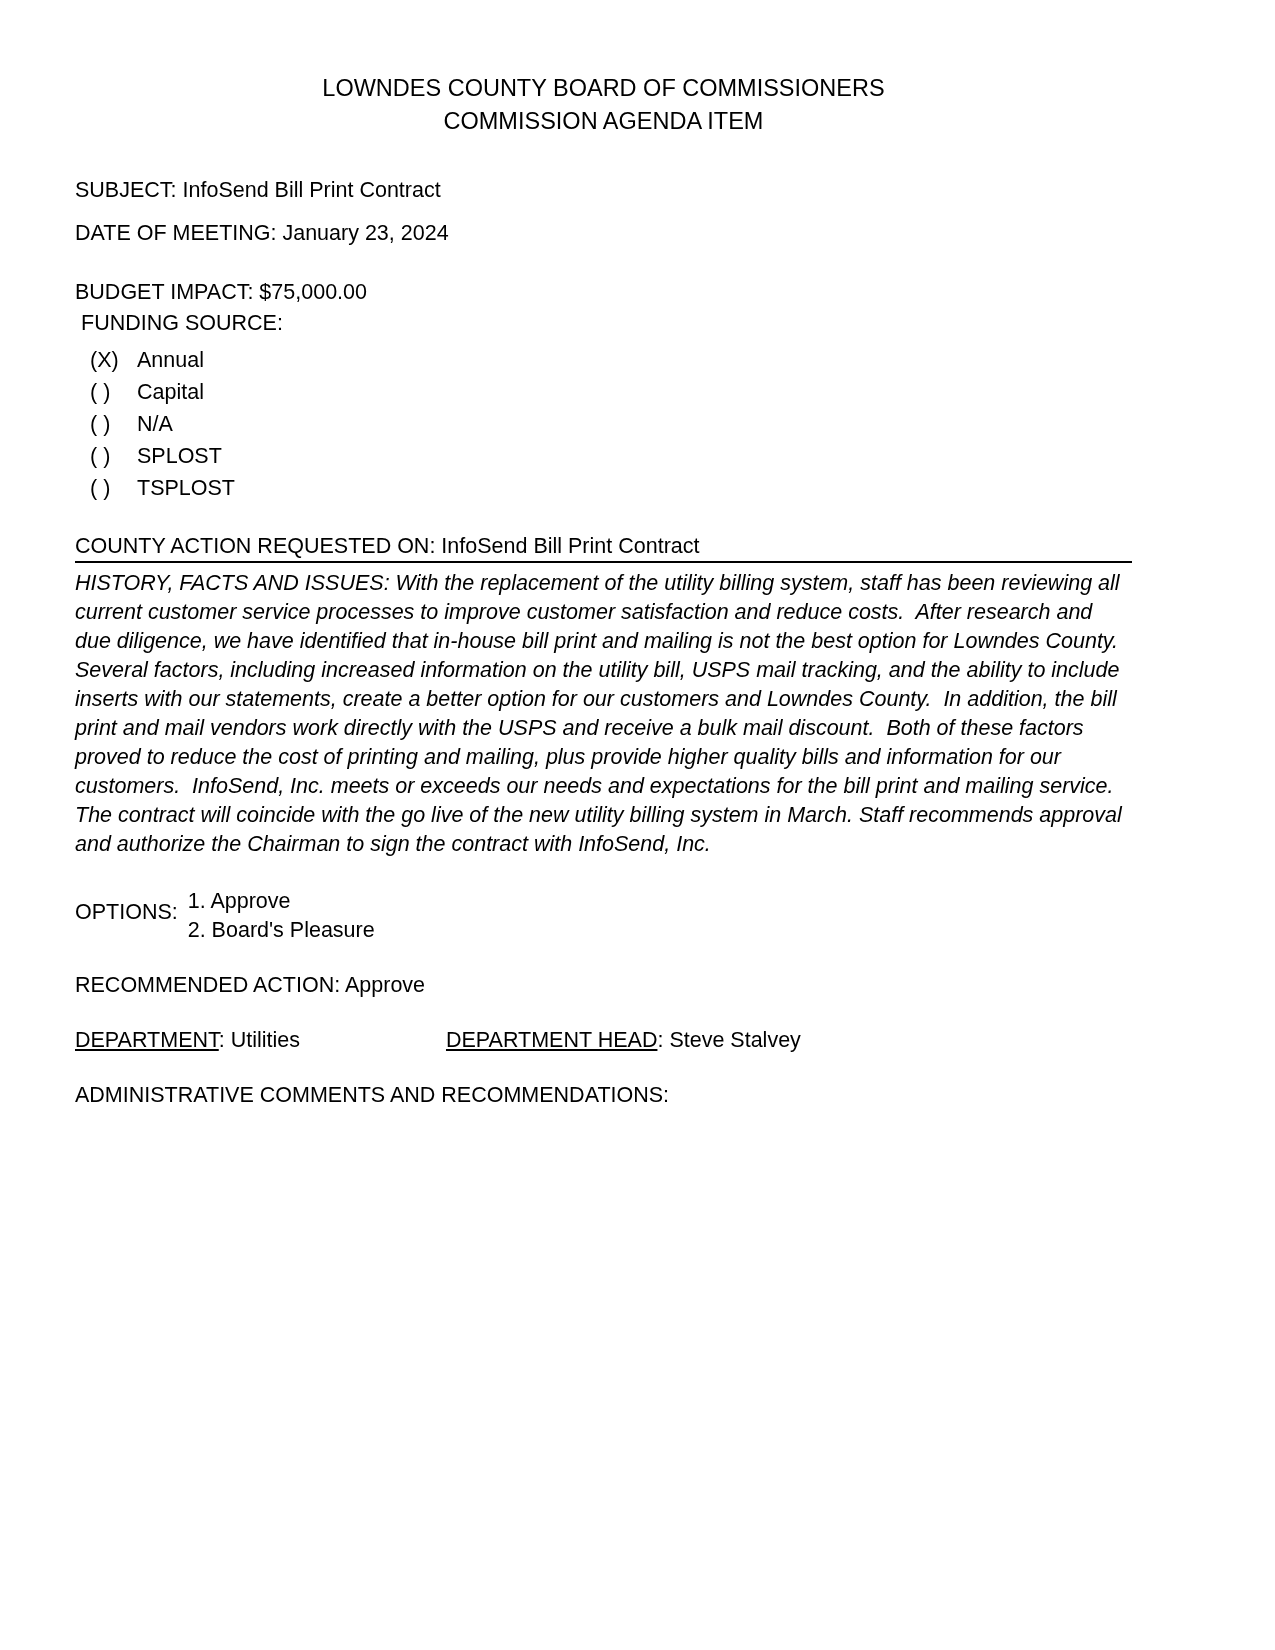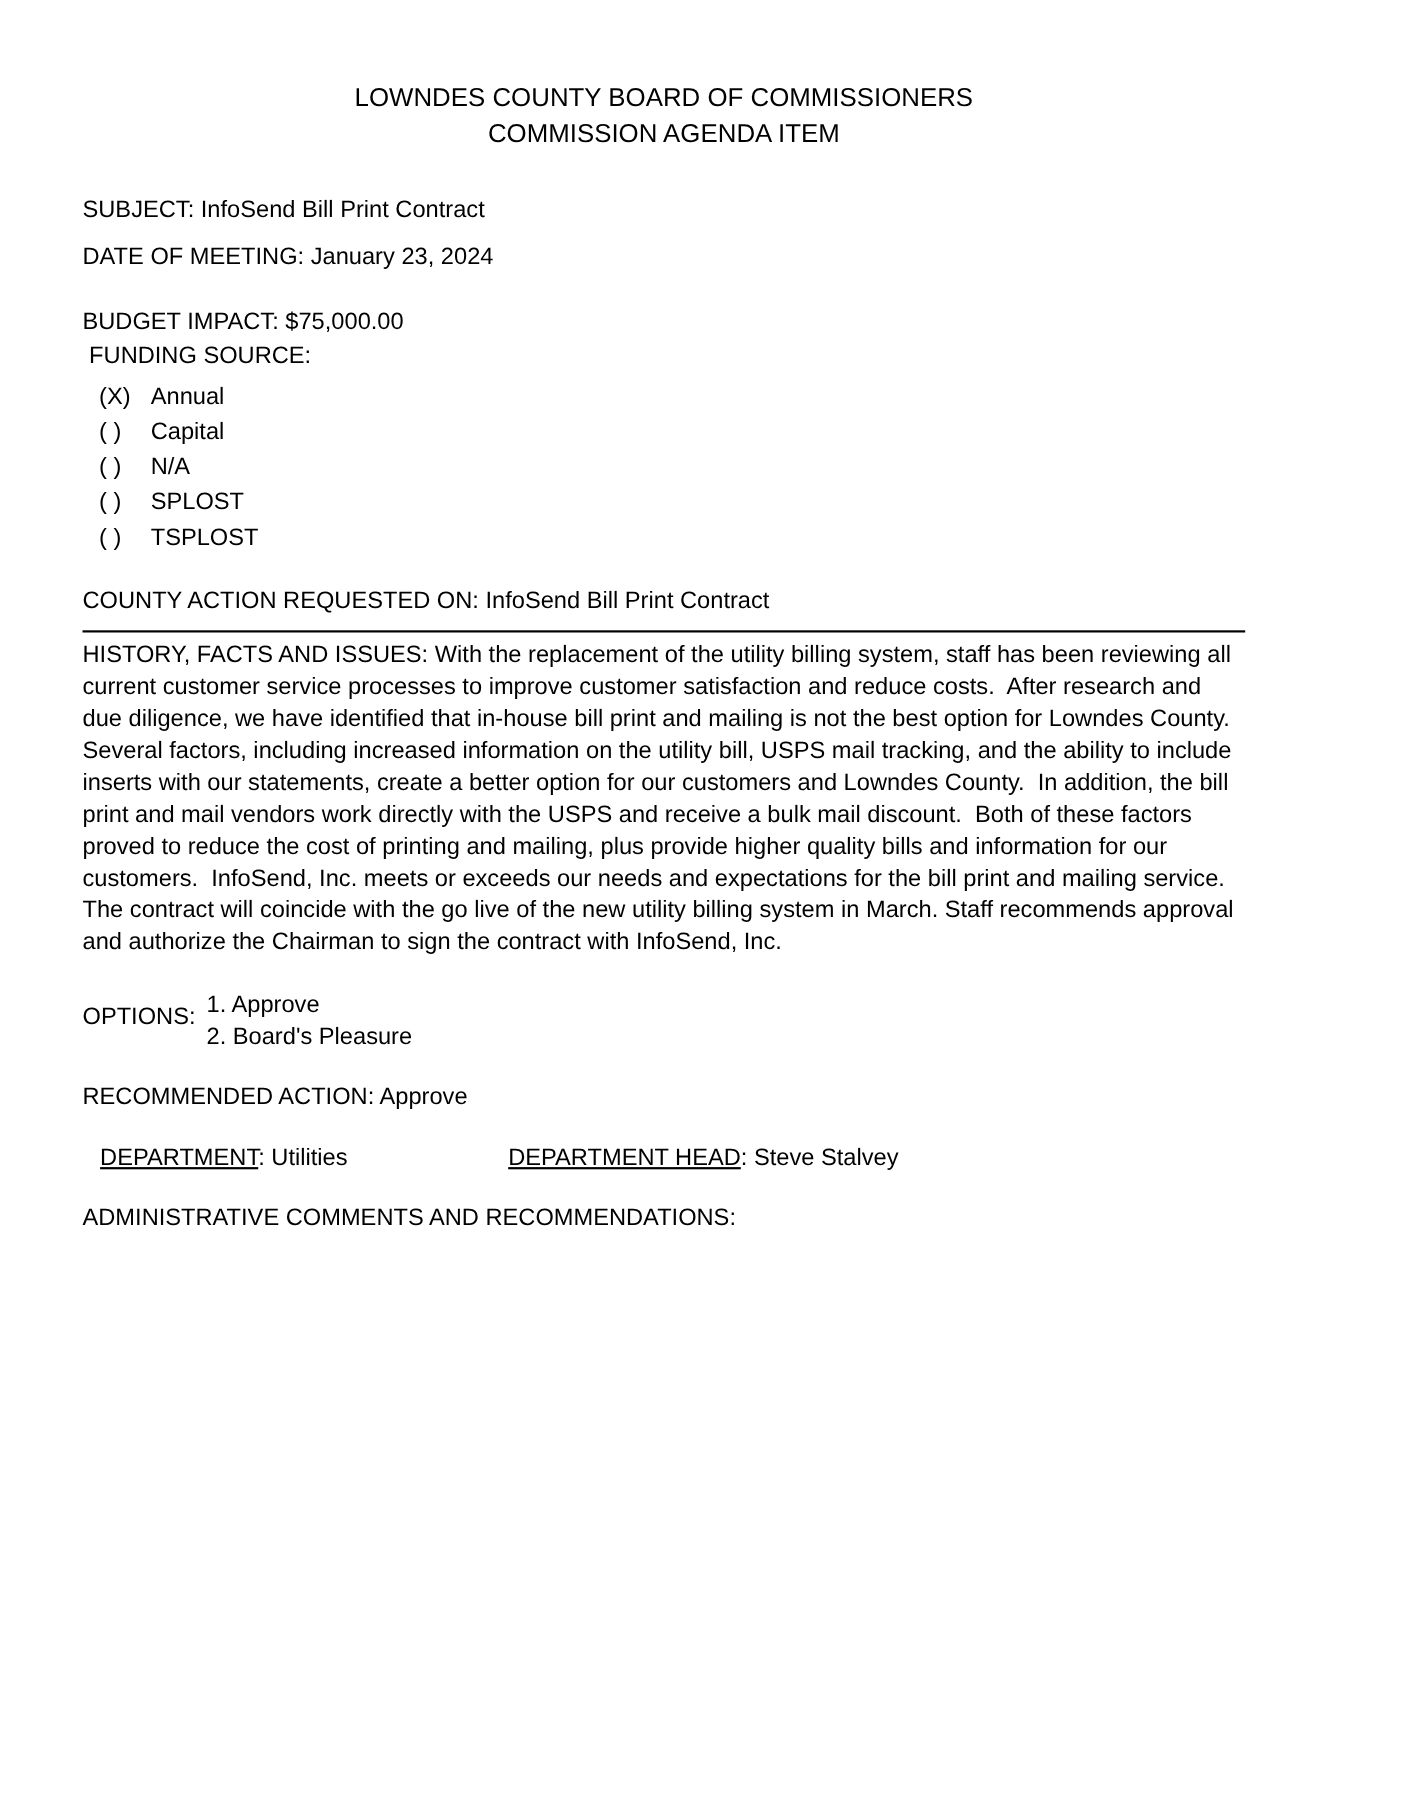--- a/index.html
+++ b/index.html
@@ -40,36 +40,37 @@
     padding-left: 15px;
     line-height: 32px;
   }
   .funding-mark {
     display: inline-block;
     width: 47px;
     white-space: pre;
   }
   .action-line {
     border-bottom: 2px solid #000000;
-    padding-bottom: 12px;
+    padding-bottom: 0;
     margin-bottom: 6px;
   }
   .history-para {
     white-space: pre-wrap;
     margin: 0 0 28px 0;
+    font-style: italic;
   }
   .options-block {
     display: flex;
     align-items: flex-start;
     margin: 14px 0 26px 0;
   }
   .options-label { white-space: pre; margin-top: 11px; }
   .options-items { margin-left: 4px; }
   .recommended-line { margin: 0 0 26px 0; }
-  .dept-row { margin: 0 0 26px 16px; }
+  .dept-row { margin: 0 0 26px 0; }
   .dept-first { display: inline-block; width: 365px; }
   .underlined { text-decoration: underline; }
   .admin-line { margin: 0; }
 </style>
 </head>
 <body>
 
 <div class="page">
 
   <div class="doc-title">

